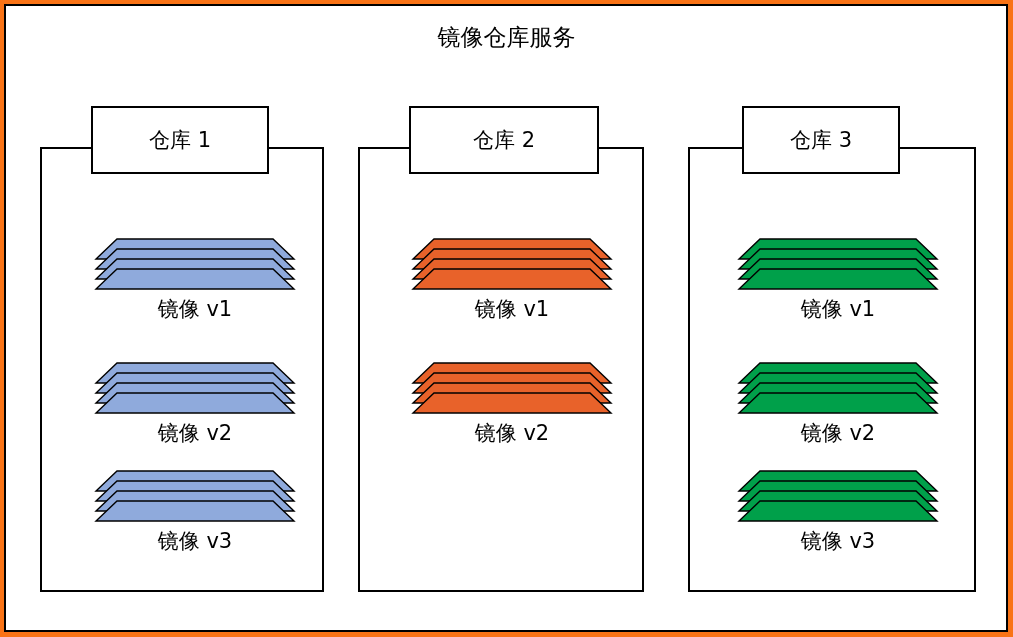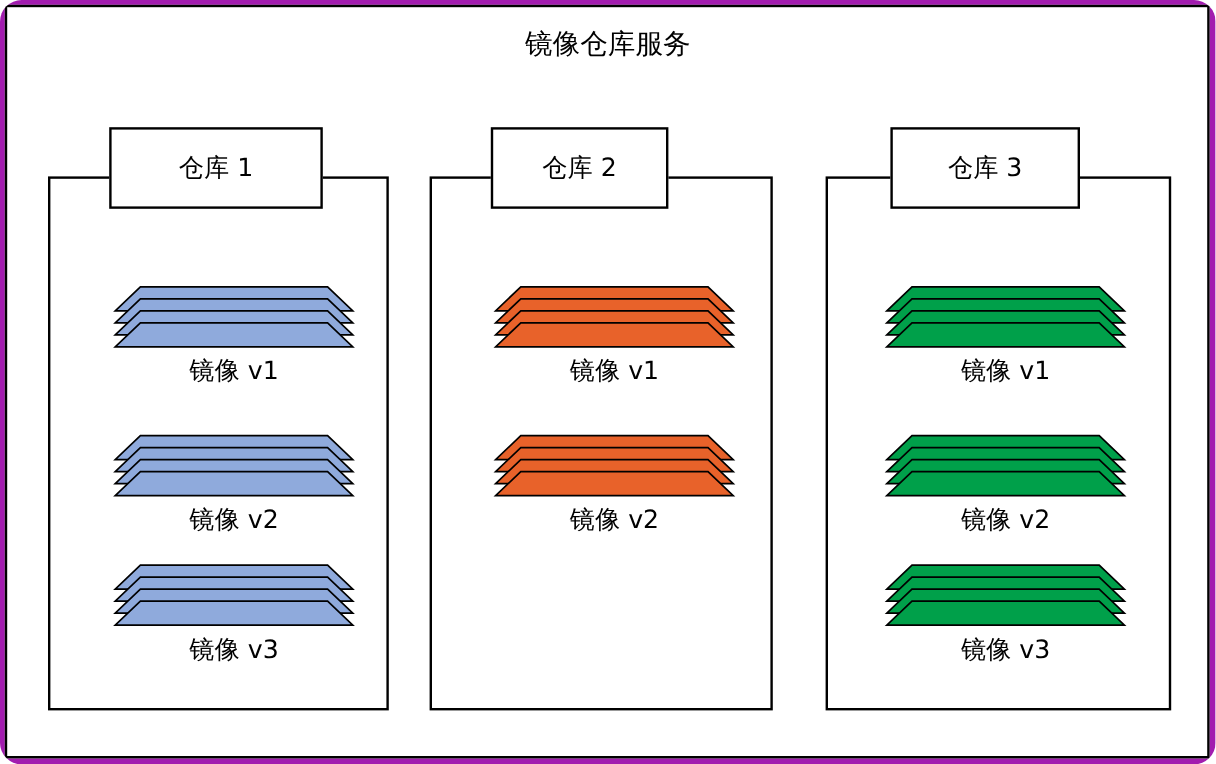--- a/index.html
+++ b/index.html
@@ -7,23 +7,22 @@
     padding: 0;
     background: #ffffff;
   }
   body {
     font-family: "DejaVu Sans", "Liberation Sans", sans-serif;
   }
   #canvas {
     position: relative;
     width: 1013px;
     height: 637px;
-    background: #a21caf;
+    background: #f97316;
     overflow: hidden;
-    border-radius: 18px;
   }
   
   .outer-frame {
     position: absolute;
     left: 4px;
     top: 4px;
     width: 1004px;
     height: 628px;
     border: 2px solid #000000;
     box-sizing: border-box;
@@ -177,21 +176,21 @@
           </div>
           <div class="layer" style="top: 30px; z-index: 4;">
             <svg viewBox="0 0 200 22" preserveAspectRatio="none">
               <polygon points="22,1 178,1 199,21 1,21" fill="#8FAADC" stroke="#000000" stroke-width="1.4" stroke-linejoin="miter"></polygon>
             </svg>
           </div>
         </div>
         <div class="stack-label">镜像 v3</div>
       </div>
       <div class="repo-box" style="left: 358px; top: 147px; width: 286px; height: 445px;"></div>
-      <div class="repo-header" style="left: 409px; top: 106px; width: 148px; height: 68px;">
+      <div class="repo-header" style="left: 409px; top: 106px; width: 190px; height: 68px;">
         <span class="repo-header-label">仓库 2</span>
       </div>
       <div class="image-group" style="left: 412px; top: 238px;">
         <div class="stack">
           <div class="layer" style="top: 0px; z-index: 1;">
             <svg viewBox="0 0 200 22" preserveAspectRatio="none">
               <polygon points="22,1 178,1 199,21 1,21" fill="#E8622A" stroke="#000000" stroke-width="1.4" stroke-linejoin="miter"></polygon>
             </svg>
           </div>
           <div class="layer" style="top: 10px; z-index: 2;">

